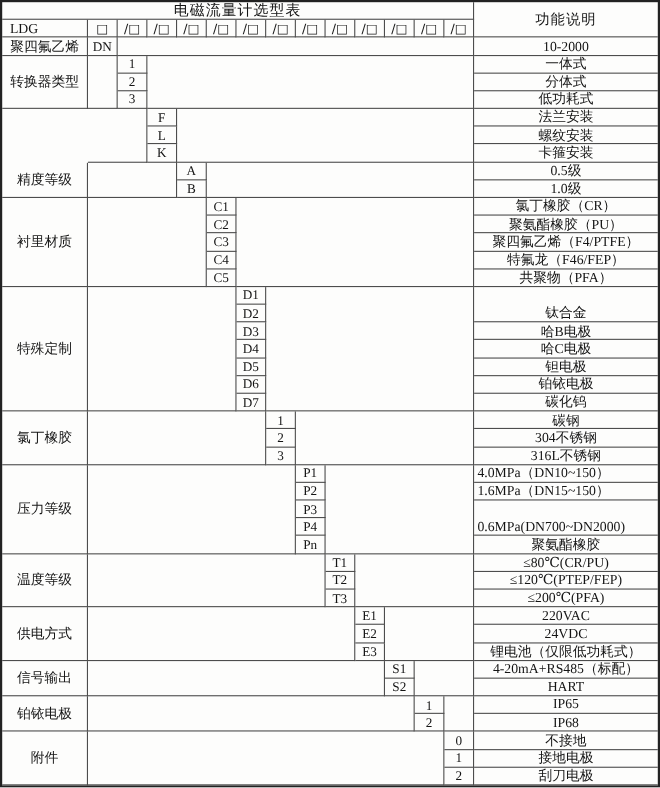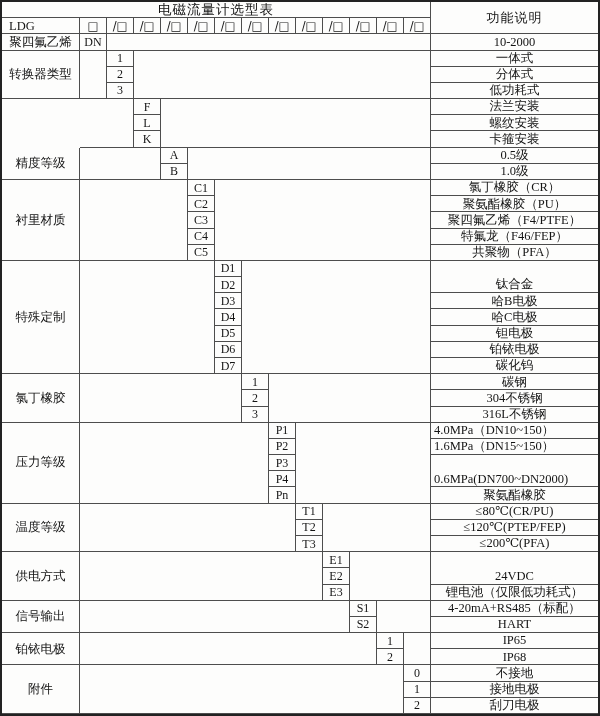--- a/index.html
+++ b/index.html
@@ -149,20 +149,21 @@
   <div class="c noR" style="grid-area:32/15/33/16">≤80℃(CR/PU)</div>
   <div class="c noR" style="grid-area:33/15/34/16">≤120℃(PTEP/FEP)</div>
   <div class="c noR" style="grid-area:34/15/35/16">≤200℃(PFA)</div>
 
   <div class="c" style="grid-area:35/1/38/2">供电方式</div>
   <div class="c" style="grid-area:35/2/38/11"></div>
   <div class="c code" style="grid-area:35/11/36/12">E1</div>
   <div class="c code" style="grid-area:36/11/37/12">E2</div>
   <div class="c code" style="grid-area:37/11/38/12">E3</div>
   <div class="c" style="grid-area:35/12/38/15"></div>
+  <div class="c noR" style="grid-area:35/15/36/16">220VAC</div>
   <div class="c noR" style="grid-area:36/15/37/16">24VDC</div>
   <div class="c noR" style="grid-area:37/15/38/16">锂电池（仅限低功耗式）</div>
 
   <div class="c" style="grid-area:38/1/40/2">信号输出</div>
   <div class="c" style="grid-area:38/2/40/12"></div>
   <div class="c code" style="grid-area:38/12/39/13">S1</div>
   <div class="c code" style="grid-area:39/12/40/13">S2</div>
   <div class="c" style="grid-area:38/13/40/15"></div>
   <div class="c noR" style="grid-area:38/15/39/16">4-20mA+RS485（标配）</div>
   <div class="c noR" style="grid-area:39/15/40/16">HART</div>

